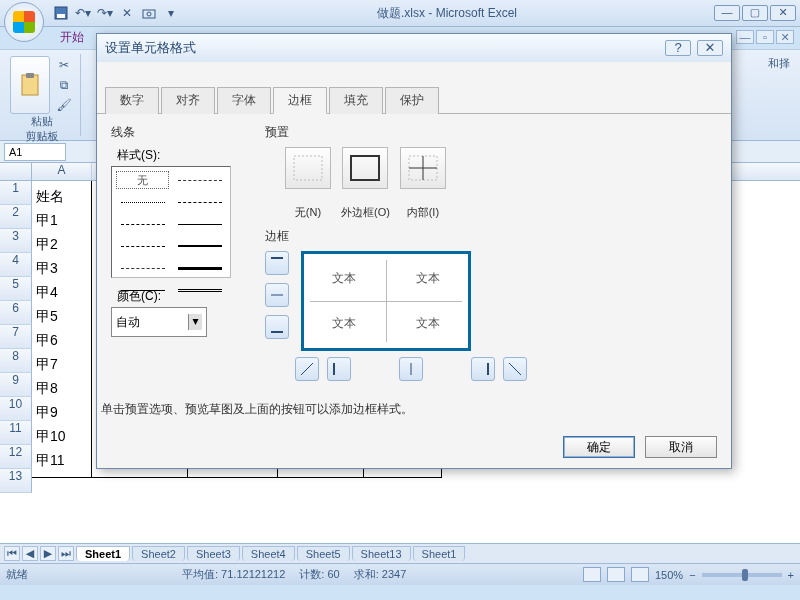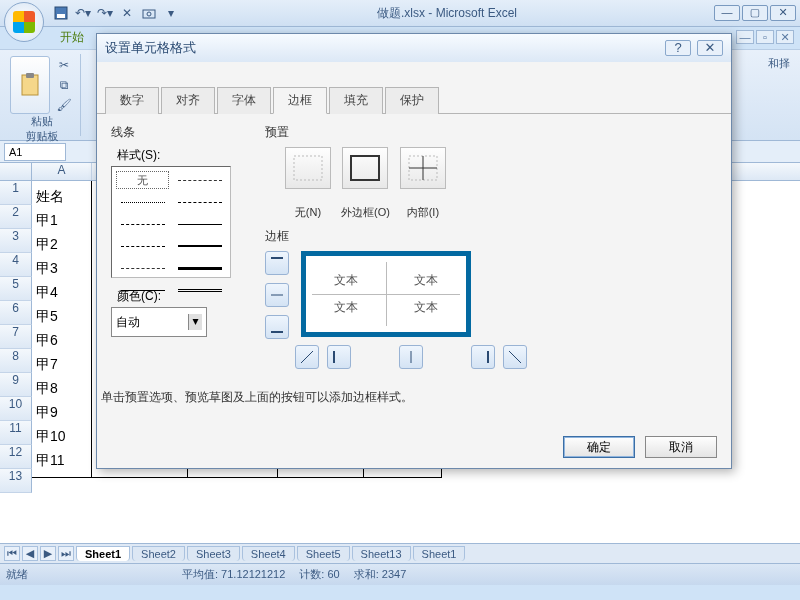--- a/index.html
+++ b/index.html
@@ -10,21 +10,21 @@
 .office-btn { width: 40px; height: 40px; position: absolute; top: 2px; left: 4px; background: radial-gradient(#fff,#d6e4f4); border-radius: 50%; border: 1px solid #8aa8cc; z-index: 2; display:flex; align-items:center; justify-content:center; }
 .office-btn::after { content:""; width:22px; height:22px; background: conic-gradient(#f05a28 0 90deg,#7fba00 90deg 180deg,#00a4ef 180deg 270deg,#ffb900 270deg 360deg); border-radius:3px; }
 .qat { margin-left: 48px; display: flex; gap: 4px; align-items:center; }
 .qat-btn { width: 18px; height: 18px; display:flex; align-items:center; justify-content:center; color:#3b5a82; cursor:pointer; }
 .title-text { flex:1; text-align:center; color:#3b5a82; font-size:12px; }
 .winctrl { display:flex; gap:2px; }
 .winctrl div { width:26px; height:16px; border:1px solid #7a9ac0; background:#e4eef9; border-radius:2px; text-align:center; line-height:12px; color:#3b5a82; cursor:pointer; font-size:11px; }
 
 
 .ribbon-tabs { height: 22px; background:#cfe3f7; padding-left:50px; display:flex; align-items:flex-end; }
-.ribbon-tab { padding: 3px 10px; color:#4d7c0f; font-size:12px; }
+.ribbon-tab { padding: 3px 10px; color:#701a75; font-size:12px; }
 .sub-winctrl { position:absolute; right:6px; top:30px; display:flex; gap:2px;}
 .sub-winctrl div { width:18px; height:14px; color:#5a7aa3; font-size:11px; text-align:center; border:1px solid #9fb8d6; background:#e4eef9; cursor:pointer;}
 
 
 .ribbon { height: 92px; background: linear-gradient(#e8f0fa,#d4e3f4); border-top:1px solid #b8cde5; border-bottom:1px solid #9fb8d6; display:flex; padding:4px; gap:6px;}
 .group { border-right:1px solid #b0c6e0; padding:2px 6px; display:flex; flex-direction:column; justify-content:space-between;}
 .clipboard-big { width:40px; height:58px; background:linear-gradient(#fefefe,#e2ecf7); border:1px solid #a9c1de; border-radius:3px; display:flex; flex-direction:column; align-items:center; justify-content:center; }
 .small-btn { width:20px; height:18px; display:flex; align-items:center; justify-content:center; color:#3b5a82; }
 .group-label { font-size:11px; color:#3b5a82; text-align:center; }
 
@@ -67,21 +67,21 @@
 .dlg-body { padding:10px 14px; display:flex; gap:14px;}
 .fieldset-label { font-size:12px; color:#333; margin-bottom:6px;}
 .style-box { width:120px; height:112px; border:1px inset #bbb; background:#fff; padding:4px; display:grid; grid-template-columns:1fr 1fr; gap:4px; font-size:11px;}
 .style-opt { border:1px solid transparent; display:flex; align-items:center; justify-content:center; height:18px;}
 .style-opt.sel { border:1px dotted #666;}
 .color-combo { width:96px; height:30px; border:1px solid #888; background:#fff; display:flex; align-items:center; padding:0 4px; font-size:12px;}
 .color-combo .arrow { margin-left:auto; width:14px; height:16px; background:#e0e0e0; border-left:1px solid #888; text-align:center;}
 .preset-btn { width:46px; height:42px; border:1px solid #bbb; background:linear-gradient(#fefefe,#e8e8e8); display:flex; align-items:center; justify-content:center; cursor:pointer;}
 .preset-row { display:flex; gap:10px;}
 .preset-col { display:flex; flex-direction:column; align-items:center; gap:16px; font-size:11px; color:#333;}
-.preview-box { width:170px; height:86px; border:5px solid #0369a1; background:#fff; position:relative; margin-left:6px;}
+.preview-box { width:170px; height:100px; border:3px solid #0369a1; background:#fff; position:relative; margin-left:6px;}
 .preview-box .cross-v { position:absolute; left:50%; top:6px; bottom:6px; width:1px; background:#bbb;}
 .preview-box .cross-h { position:absolute; top:50%; left:6px; right:6px; height:1px; background:#bbb;}
 .preview-box .t { position:absolute; font-size:12px; color:#555;}
 .side-btns { display:flex; flex-direction:column; gap:8px;}
 .sbtn { width:24px; height:24px; border:1px solid #99b3d4; background:linear-gradient(#eef5fd,#d4e3f4); border-radius:3px; cursor:pointer; display:flex; align-items:center; justify-content:center;}
 .bottom-btns { display:flex; gap:8px; margin-top:6px; margin-left:30px;}
 .hint { font-size:12px; color:#333; margin:10px 0 0 4px; clear:both;}
 .dlg-footer { position:absolute; bottom:10px; right:14px; display:flex; gap:10px;}
 .btn { width:72px; height:22px; border:1px solid #888; background:linear-gradient(#fefefe,#e4e4e4); font-size:12px; cursor:pointer;}
 .btn.primary { border:1px solid #3b6ea5; box-shadow:0 0 0 1px #8fb4dd inset;}
@@ -249,20 +249,29 @@
   <div class="sheet-tab">Sheet5</div>
   <div class="sheet-tab">Sheet13</div>
   <div class="sheet-tab">Sheet1</div>
 </div>
 
 <div class="status">
   <span>就绪</span>
   <span style="margin-left:140px">平均值: 71.12121212</span>
   <span>计数: 60</span>
   <span>求和: 2347</span>
+  <div class="right">
+    <div class="viewbtn"></div>
+    <div class="viewbtn"></div>
+    <div class="viewbtn"></div>
+    <span>150%</span>
+    <span>−</span>
+    <div class="zoom-slider"></div>
+    <span>+</span>
+  </div>
 </div>
 
 <div class="dialog">
   <div class="dlg-title">
     <span>设置单元格格式</span>
     <div class="ctrls">
       <div>?</div>
       <div>✕</div>
     </div>
   </div>

